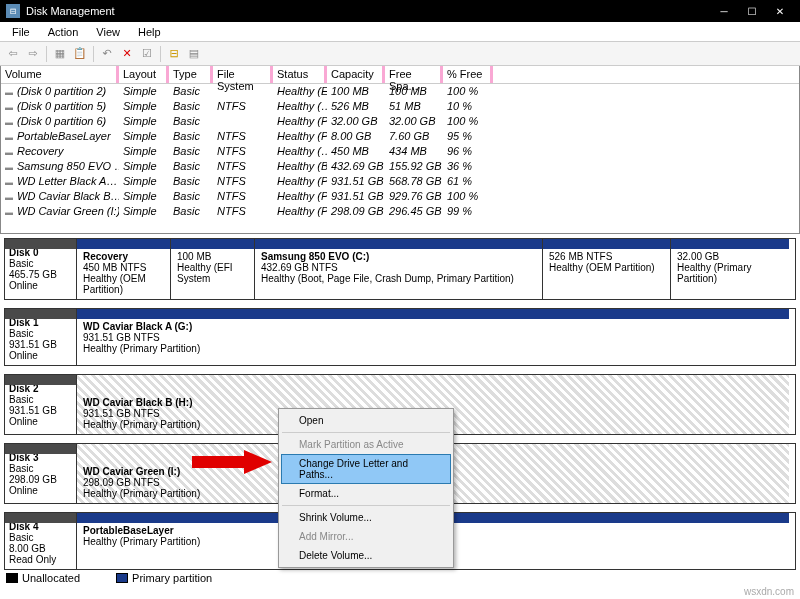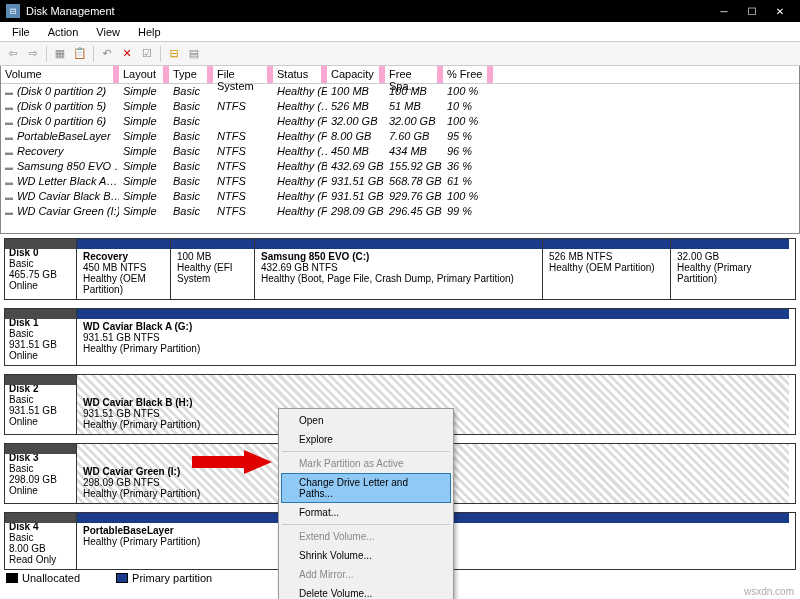--- a/index.html
+++ b/index.html
@@ -10,21 +10,21 @@
 .win-btns { display: flex; }
 .win-btn { width: 28px; height: 22px; display: flex; align-items: center; justify-content: center; font-size: 10px; color: #fff; }
 .menubar { background: #fff; border-bottom: 1px solid #ccc; height: 20px; display: flex; align-items: center; padding: 0 4px; gap: 2px; }
 .menu-item { padding: 2px 8px; }
 .toolbar { background: #f5f5f5; border-bottom: 1px solid #ccc; height: 24px; display: flex; align-items: center; padding: 0 4px; gap: 2px; }
 .tb-btn { width: 18px; height: 18px; display: flex; align-items: center; justify-content: center; font-size: 11px; }
 .tb-sep { width: 1px; height: 16px; background: #ccc; margin: 0 2px; }
 
 .vol-list { border: 1px solid #888; border-top: none; height: 168px; overflow: hidden; background: #fff; }
 .vol-header { display: flex; background: #fff; border-bottom: 1px solid #ccc; height: 18px; }
-.vol-header > div { border-right: 6px solid #f9a8d4; padding: 2px 4px; font-size: 11px; }
+.vol-header > div { border-right: 3px solid #f9a8d4; padding: 2px 4px; font-size: 11px; }
 .vol-row { display: flex; height: 15px; font-style: italic; }
 .vol-row > div { padding: 1px 4px; font-size: 11px; white-space: nowrap; overflow: hidden; }
 .c-vol { width: 118px; } .c-lay { width: 50px; } .c-typ { width: 44px; } .c-fs { width: 60px; } .c-st { width: 54px; } .c-cap { width: 58px; } .c-free { width: 58px; } .c-pf { width: 50px; }
 .vol-icon::before { content: "▬"; color: #888; font-size: 8px; margin-right: 4px; }
 
 .disk-panel { padding: 4px; overflow-y: auto; height: 346px; background: #fff; }
 .disk-row { display: flex; border: 1px solid #333; margin-bottom: 8px; min-height: 52px; background: #fff; }
 .disk-info { width: 72px; border-right: 1px solid #333; padding: 4px; font-size: 10px; position: relative; }
 .disk-info::before { content: ""; position: absolute; top: 0; left: 0; right: 0; height: 10px; background: #4a4a4a; }
 .disk-name { font-weight: bold; margin-top: 4px; }
@@ -306,26 +306,24 @@
       <span>Primary partition</span>
     </div>
 </div>
 
 <svg class="arrow" style="left:192px; top:450px; width:80px; height:24px">
   <polygon points="0,6 52,6 52,0 80,12 52,24 52,18 0,18" fill="#e00000"></polygon>
 </svg>
 
 <div class="ctx-menu" style="left:278px; top:408px">
   <div class="ctx-item">Open</div>
-  <div class="ctx-item">Explore</div>
   <div class="ctx-sep"></div>
   <div class="ctx-item disabled">Mark Partition as Active</div>
   <div class="ctx-item highlighted">Change Drive Letter and Paths...</div>
   <div class="ctx-item">Format...</div>
   <div class="ctx-sep"></div>
-  <div class="ctx-item disabled">Extend Volume...</div>
   <div class="ctx-item">Shrink Volume...</div>
   <div class="ctx-item disabled">Add Mirror...</div>
   <div class="ctx-item">Delete Volume...</div>
 
 </div>
 
 <div class="watermark">wsxdn.com</div>
 
 </body></html>

